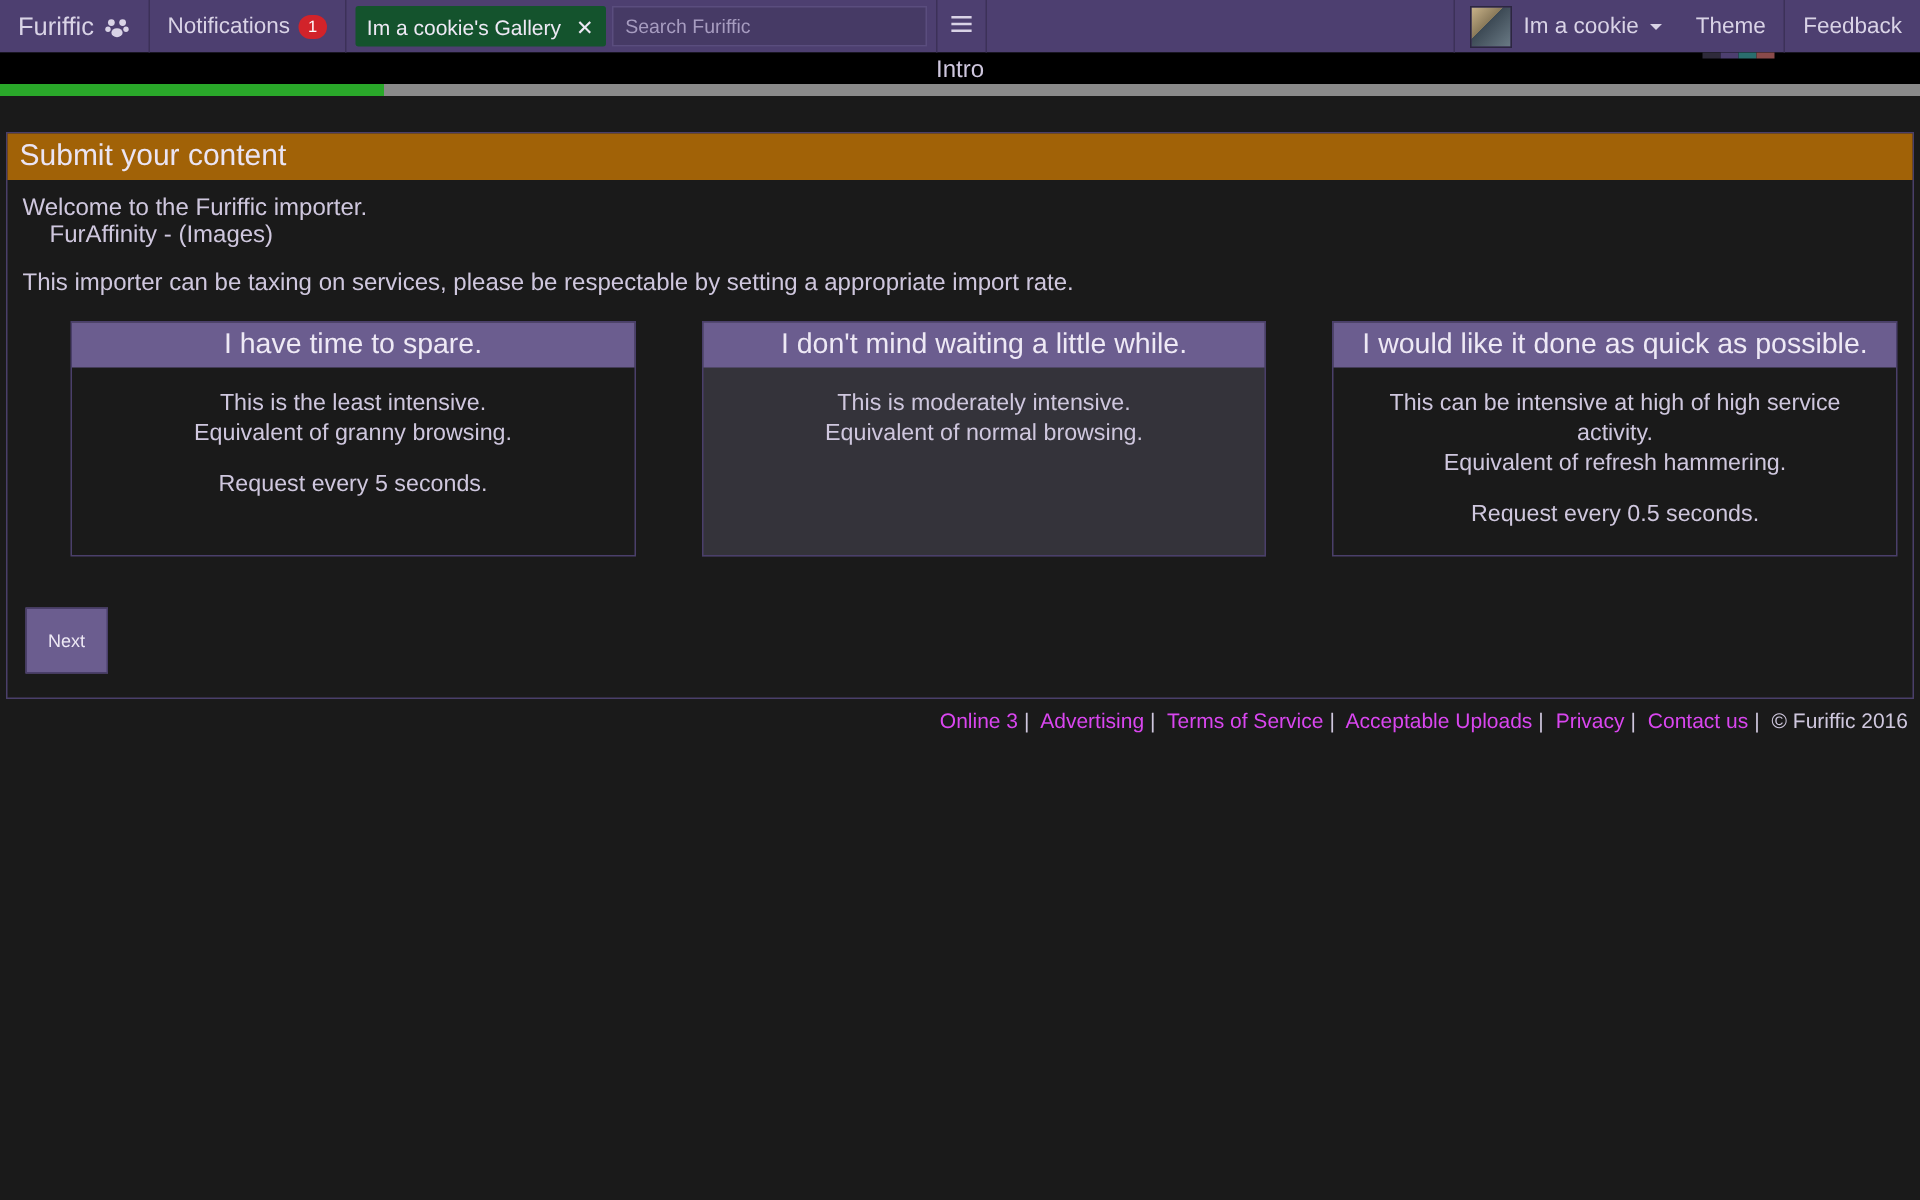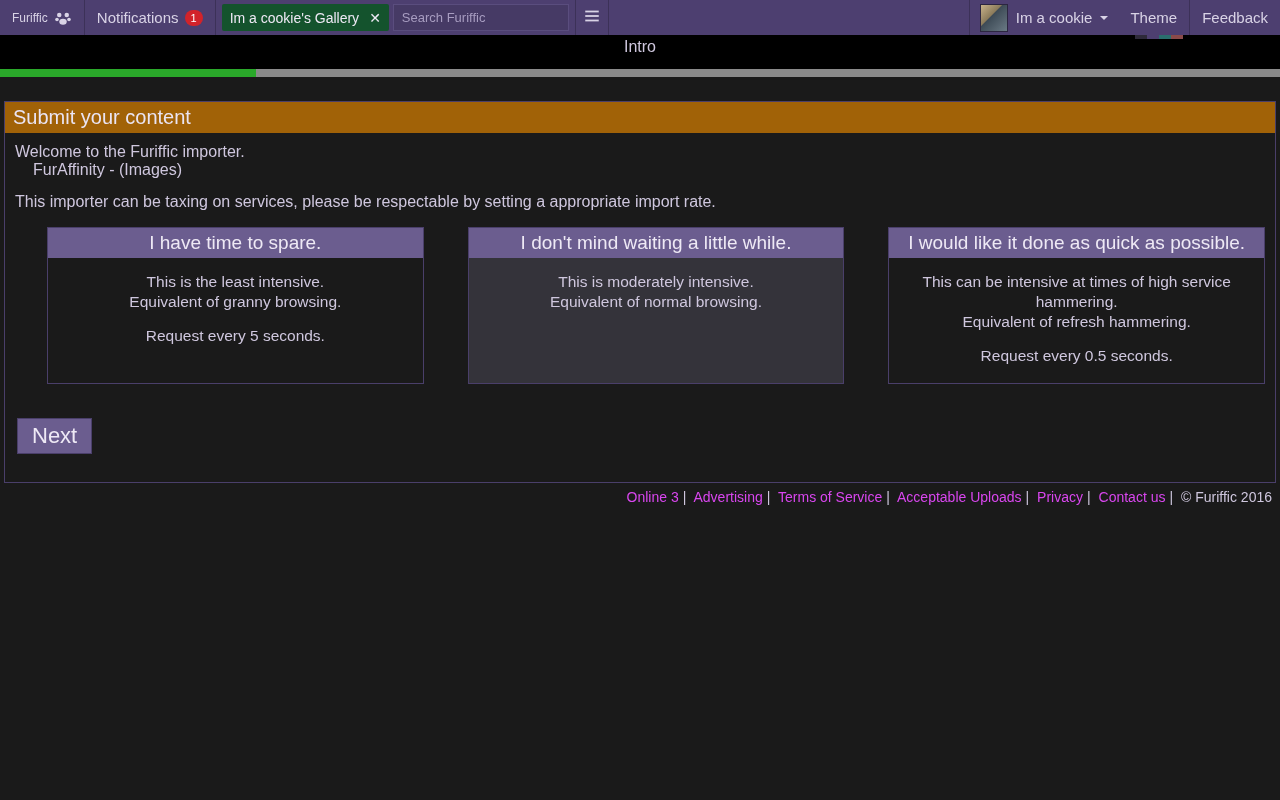--- a/index.html
+++ b/index.html
@@ -22,21 +22,21 @@
   }
   .nav-item {
     display: flex;
     align-items: center;
     padding: 0 12px;
     border-right: 1px solid #3c3158;
     cursor: pointer;
     gap: 6px;
     white-space: nowrap;
   }
-  .nav-item.brand { font-size: 12px; justify-content: center; }
+  .nav-item.brand { font-size: 17px; justify-content: center; }
   .paw-icon {
     display: inline-block;
     width: 18px; height: 18px;
   }
   .badge {
     background: #d2232a;
     color: #fff;
     font-size: 11px;
     border-radius: 9px;
     padding: 1px 6px;
@@ -60,21 +60,21 @@
     padding: 0 4px;
     cursor: pointer;
     color: #eee9f5;
   }
   .search-wrap {
     display: flex;
     align-items: center;
     padding: 4px 6px 4px 4px;
   }
   .search-input {
-    width: 176px;
+    width: 210px;
     height: 27px;
     background: #463a65;
     border: 1px solid #5a4d7e;
     color: #cfc7de;
     padding: 0 8px;
     font-size: 13px;
     outline: none;
   }
   .search-input::placeholder { color: #a79cc0; }
   .hamburger {
@@ -111,21 +111,21 @@
   .theme-strip {
     position: absolute;
     top: 35px;
     right: 97px;
     height: 4px;
     display: flex;
   }
   .theme-strip span { width: 12px; height:4px; display:block; }
   
   .intro-bar {
-    height: 34px;
+    height: 21px;
     background: #000;
     color: #cfc7de;
     text-align: center;
     font-size: 16px;
     line-height: 24px;
   }
   
   .progress-track {
     height: 8px;
     background: #8a8a8a;
@@ -180,26 +180,26 @@
   .card-body {
     text-align: center;
     padding: 14px 10px 16px 10px;
     font-size: 15.5px;
     line-height: 1.3;
   }
   .card-body .gap { height: 14px; }
   
   .btn-next {
     display: inline-block;
-    margin: 20px 0 16px 0;
+    margin: 20px 0 4px 0;
     background: #6b5d8f;
     color: #eee9f5;
     border: 1px solid #4a3f6a;
-    padding: 4px 14px;
-    font-size: 22px;
+    padding: 14px 14px;
+    font-size: 12px;
     cursor: pointer;
   }
   .panel-lower { padding: 0 12px 12px 12px; }
   
   .footer {
     text-align: right;
     color: #cfc7de;
     font-size: 14px;
     padding: 6px 8px 0 0;
   }
@@ -296,21 +296,21 @@
         <div class="card-head">I don't mind waiting a little while.</div>
         <div class="card-body">
           <div>This is moderately intensive.</div>
           <div>Equivalent of normal browsing.</div>
           <div class="gap"></div>
         </div>
       </div>
       <div class="card">
         <div class="card-head">I would like it done as quick as possible.</div>
         <div class="card-body">
-          <div>This can be intensive at times of high service hammering.</div>
+          <div>This can be intensive at high of high service activity.</div>
           <div>Equivalent of refresh hammering.</div>
           <div class="gap"></div>
           <div>Request every 0.5 seconds.</div>
         </div>
       </div>
     </div>
   </div>
   <div class="panel-lower">
     <button class="btn-next">Next</button>
   </div>

